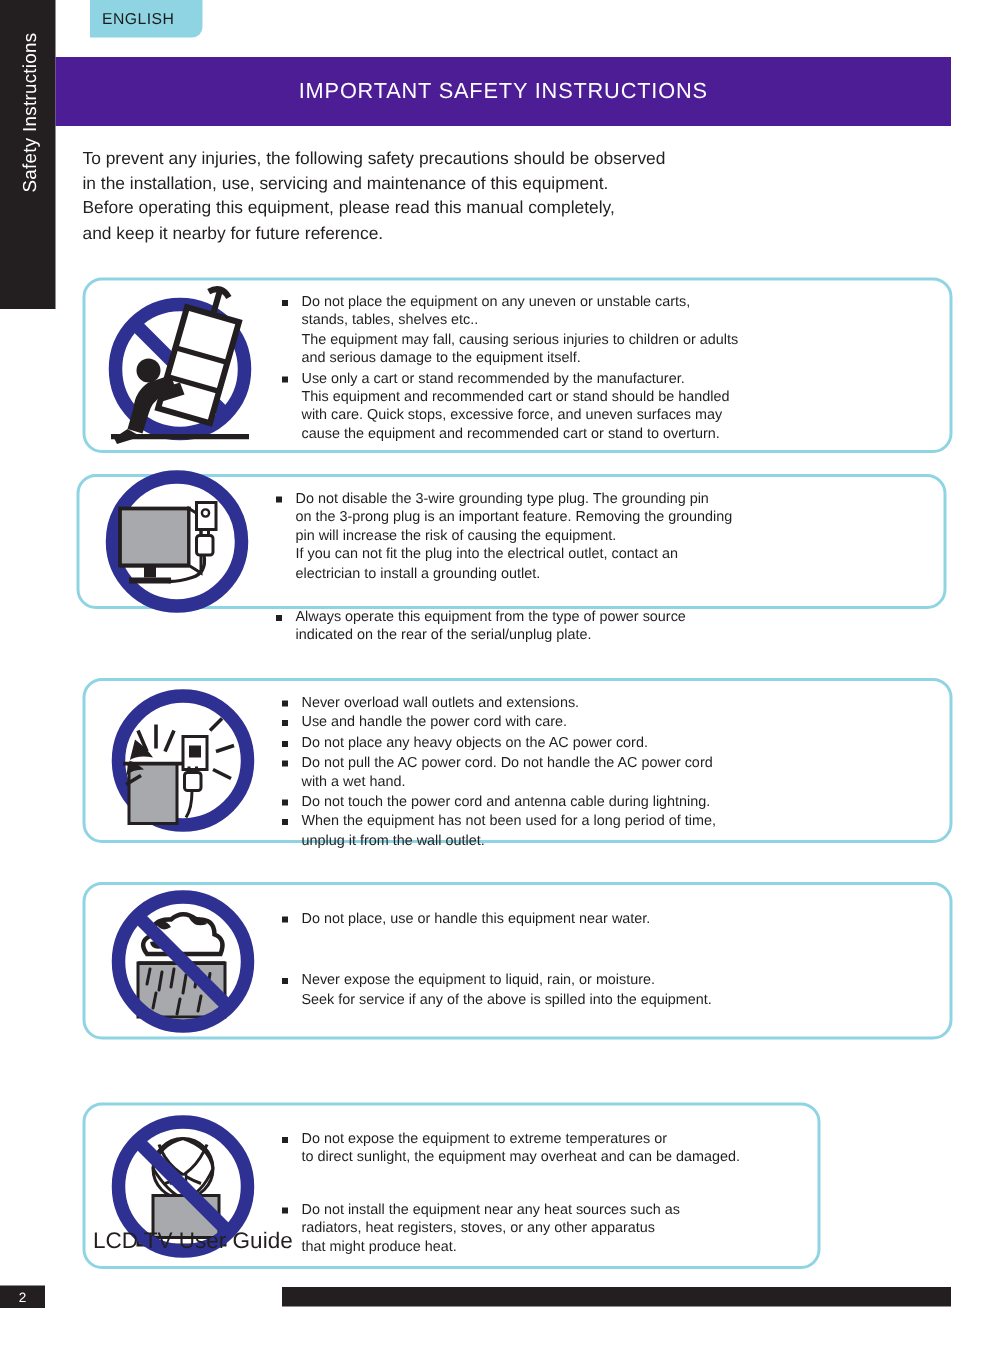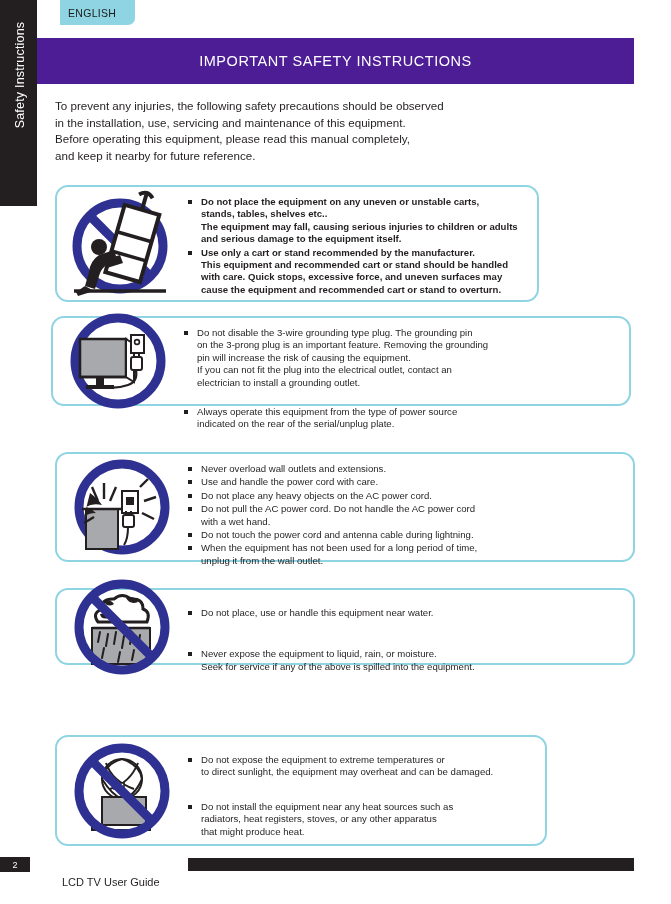--- a/index.html
+++ b/index.html
@@ -112,22 +112,22 @@
   li.spaced{margin-top:17px;}
 
   
   .footer-page-num{
     position:absolute;left:0;top:857px;width:30px;height:15px;
     background:#231f20;
     color:#ffffff;font-size:9px;
     display:flex;align-items:center;justify-content:center;
   }
   .footer-title{
-    position:absolute;left:62px;top:875px;
-    color:#231f20;font-size:11px;line-height:15px;
+    position:absolute;left:62px;top:820px;
+    color:#231f20;font-size:15px;line-height:15px;
   }
   .footer-bar{
     position:absolute;left:188px;top:858px;width:446px;height:13px;
     background:#231f20;
   }
 
   
   .ico{display:block;}
 </style>
 </head>
@@ -147,21 +147,21 @@
     <span class="title-band-text">IMPORTANT SAFETY INSTRUCTIONS</span>
   </div>
 
   <div class="intro">
     <div>To prevent any injuries, the following safety precautions should be observed</div>
     <div>in the installation, use, servicing and maintenance of this equipment.</div>
     <div>Before operating this equipment, please read this manual completely,</div>
     <div>and keep it nearby for future reference.</div>
   </div>
 
-  <div class="safety-box" style="left:55px;top:185px;width:484px;height:117px;font-weight:bold;">
+  <div class="safety-box" style="left:55px;top:185px;width:580px;height:117px;">
     <div class="box-inner">
       <div class="icon-cell">
         <svg class="ico" width="112" height="108" viewBox="0 0 112 108">
           <circle cx="54" cy="56" r="43" fill="none" stroke="#2e3192" stroke-width="9"></circle>
           <line x1="24" y1="26" x2="84" y2="86" stroke="#2e3192" stroke-width="9"></line>
 
           <g transform="rotate(16 64 58)">
             <rect x="47" y="18" width="36" height="70" fill="#ffffff" stroke="#231f20" stroke-width="4"></rect>
             <line x1="47" y1="46" x2="83" y2="46" stroke="#231f20" stroke-width="3.5"></line>
             <line x1="47" y1="66" x2="83" y2="66" stroke="#231f20" stroke-width="3.5"></line>
@@ -288,21 +288,21 @@
           </li>
           <li>
             <span class="ln">When the equipment has not been used for a long period of time,</span>
             <span class="ln">unplug it from the wall outlet.</span>
           </li>
         </ul>
       </div>
     </div>
   </div>
 
-  <div class="safety-box" style="left:55px;top:588px;width:580px;height:77px;">
+  <div class="safety-box" style="left:55px;top:588px;width:580px;height:105px;">
     <div class="box-inner">
       <div class="icon-cell">
         <svg class="ico" width="104" height="98" viewBox="0 0 104 98">
 
           <rect x="22" y="50" width="58" height="36" fill="#a7a9ac" stroke="#231f20" stroke-width="2"></rect>
           <line x1="22" y1="50" x2="80" y2="50" stroke="#231f20" stroke-width="2.5"></line>
           <g stroke="#231f20" stroke-width="2" stroke-linecap="round">
             <line x1="30" y1="54" x2="28" y2="64"></line>
             <line x1="38" y1="56" x2="36" y2="68"></line>
             <line x1="46" y1="54" x2="44" y2="66"></line>

